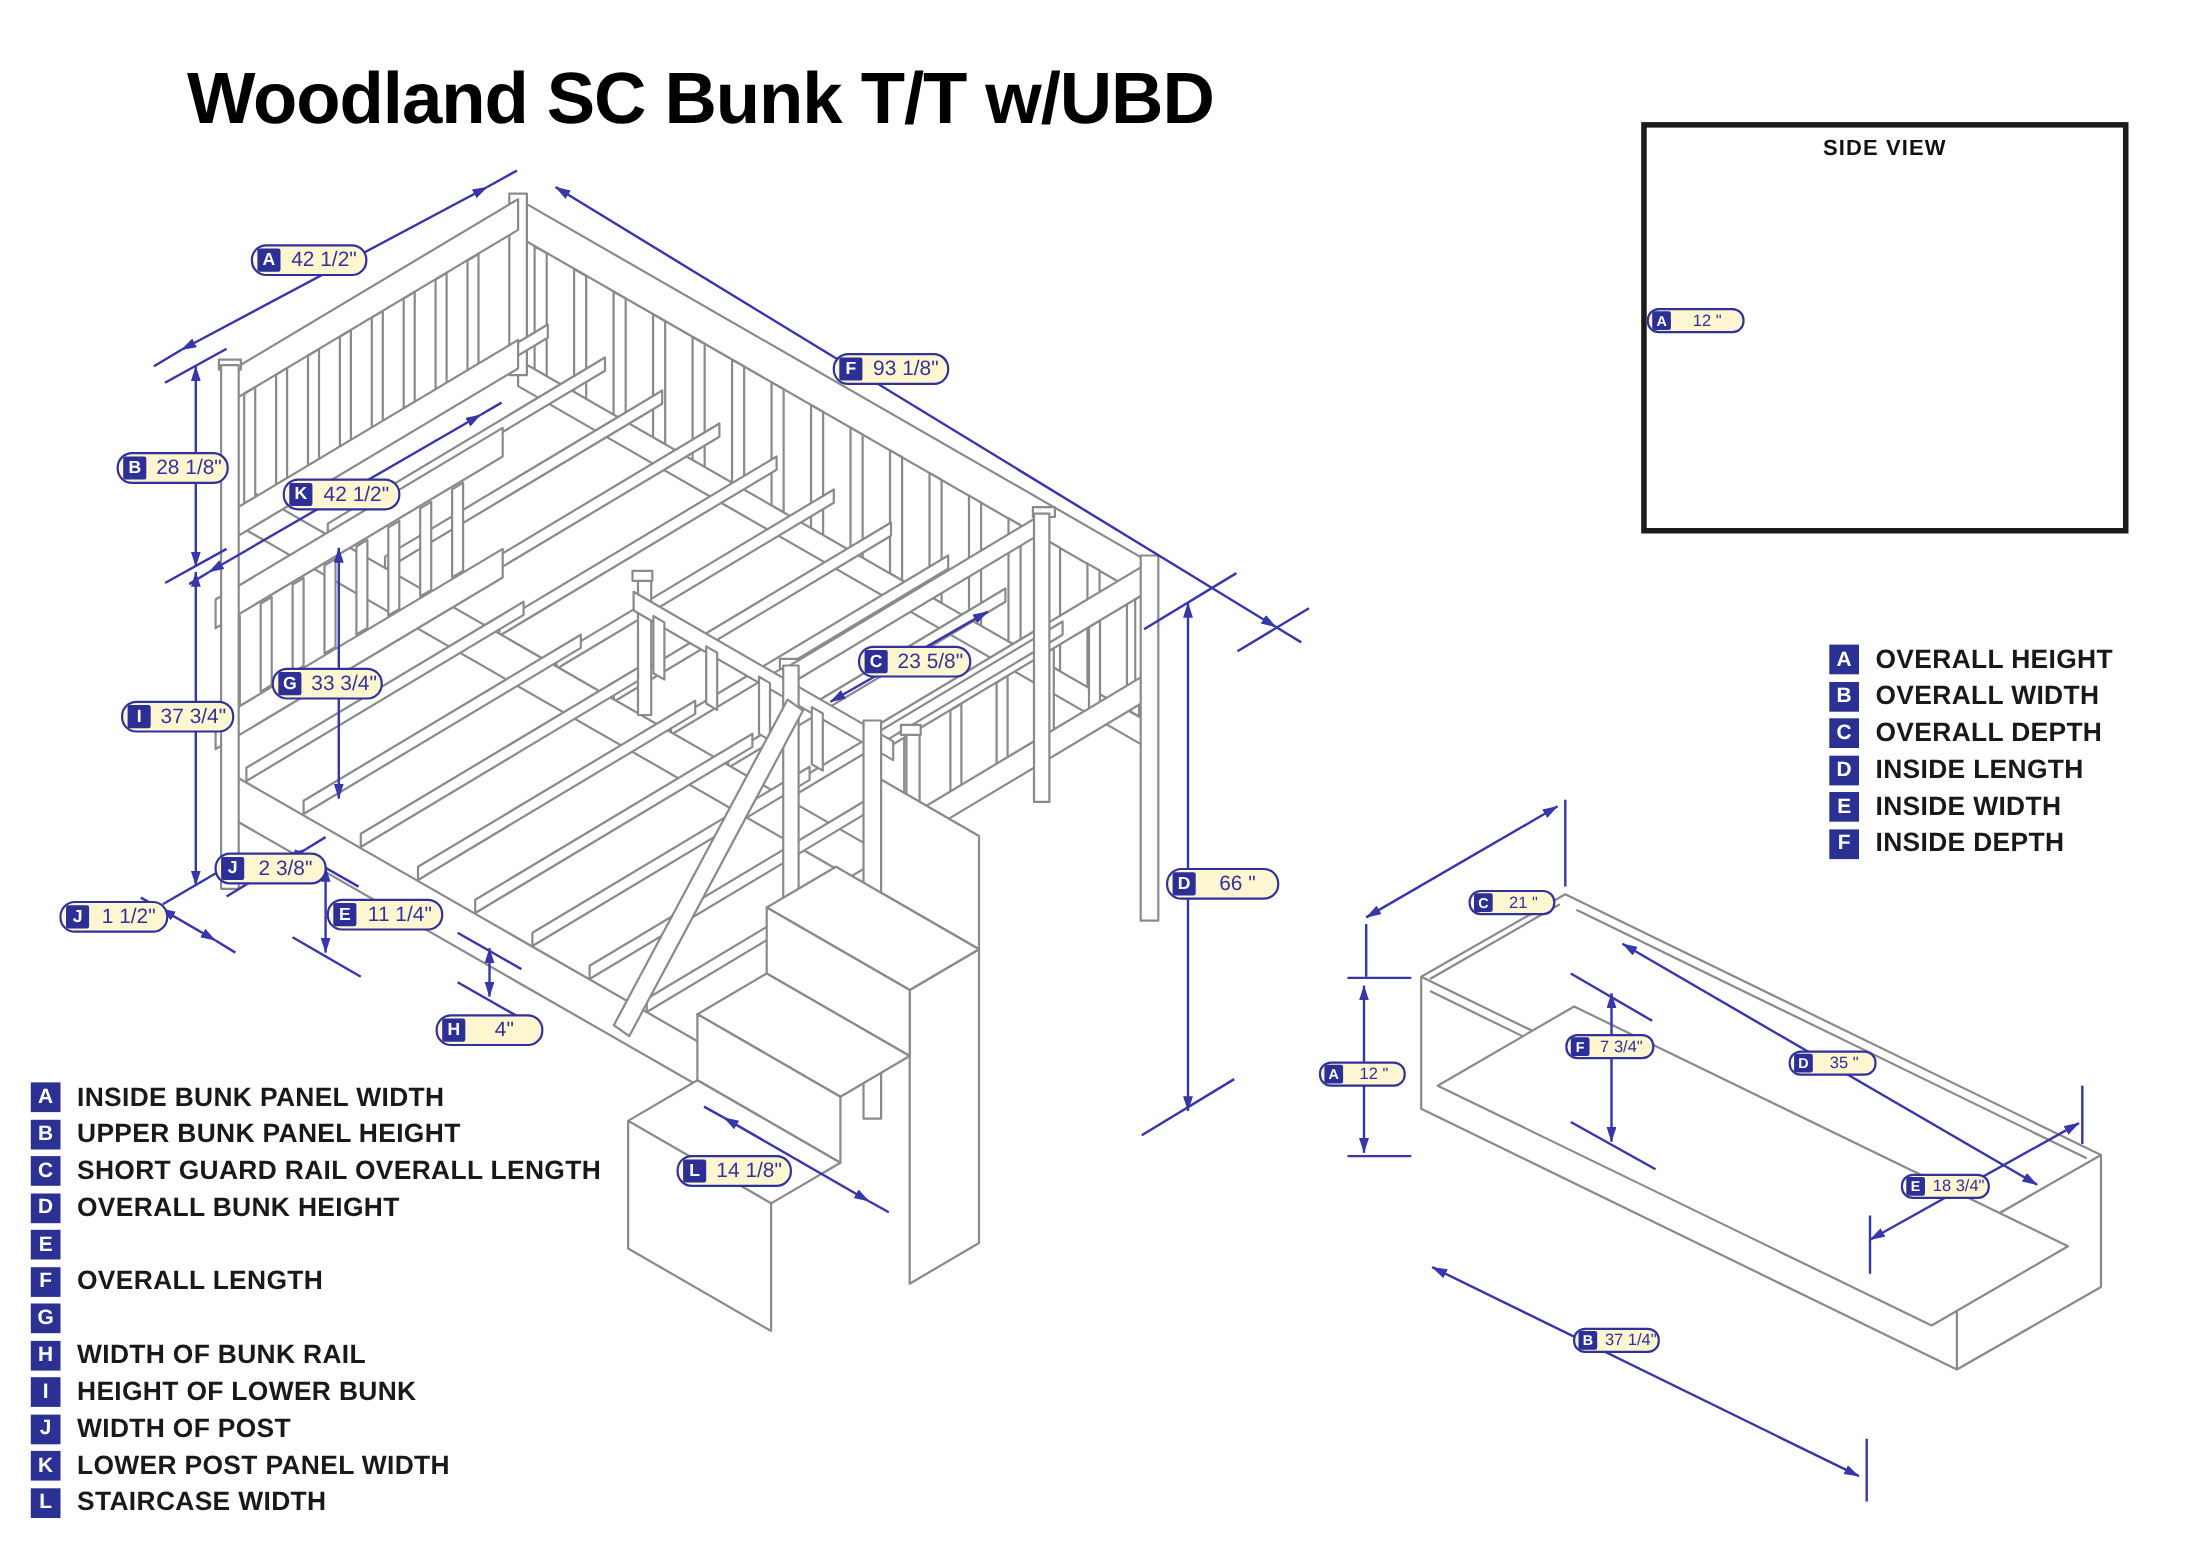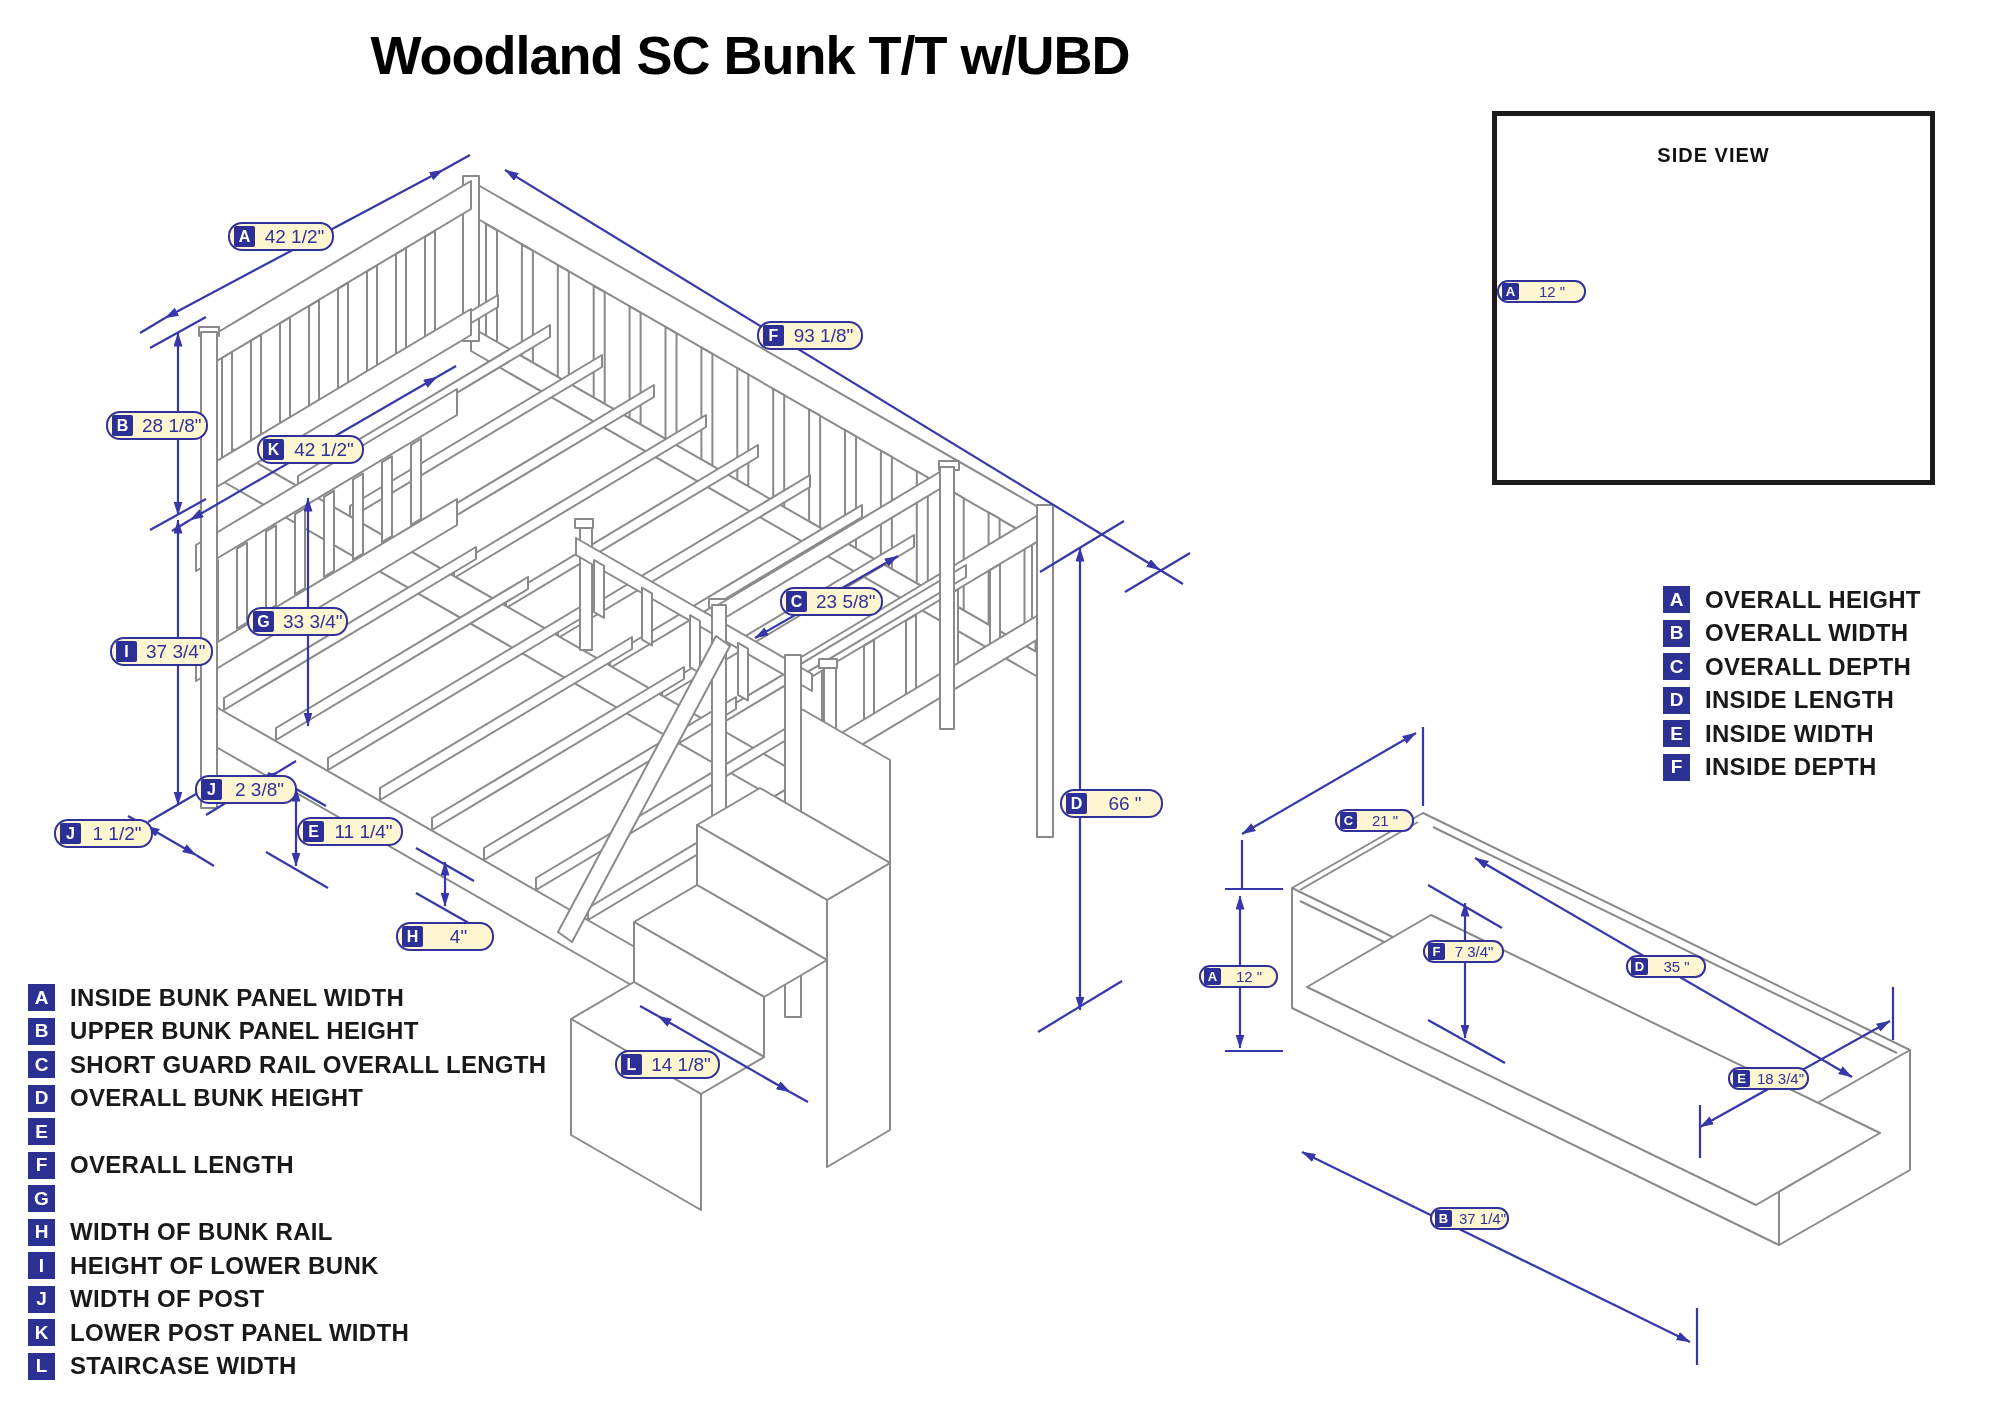--- a/index.html
+++ b/index.html
@@ -2,25 +2,25 @@
 <html><head>
 <meta charset="utf-8">
 <style>
   html,body{margin:0;padding:0;background:#ffffff;}
   #canvas{position:relative;width:2000px;height:1404px;background:#ffffff;overflow:hidden;
           font-family:"Liberation Sans", sans-serif;}
   #diagram{position:absolute;left:0;top:0;}
   .wood{fill:#ffffff;stroke:#8a8a8a;stroke-width:2;stroke-linejoin:round;}
   .wood2{fill:#ffffff;stroke:#777777;stroke-width:2.4;stroke-linejoin:round;}
   .dim{stroke:#3737a9;stroke-width:2.2;fill:none;}
-  .page-title{position:absolute;left:170px;top:24px;width:1160px;text-align:center;
-              font-size:54px;font-weight:bold;color:#000;letter-spacing:-1px;white-space:nowrap;}
+  .page-title{position:absolute;left:170px;top:51px;width:1160px;
+              font-size:66px;font-weight:bold;color:#000;letter-spacing:-1px;white-space:nowrap;}
   .sv-box{position:absolute;left:1492px;top:111px;width:443px;height:374px;border:5px solid #1b1b1b;
           box-sizing:border-box;background:#fff;}
-  .sv-title{position:absolute;left:1492px;top:144px;width:443px;text-align:center;
+  .sv-title{position:absolute;left:1492px;top:124px;width:443px;text-align:center;
             font-size:20px;font-weight:bold;color:#111;letter-spacing:1px;}
   .pill{position:absolute;box-sizing:border-box;height:29px;background:#fdf6d0;border:2.5px solid #31319b;
         border-radius:14px;display:flex;align-items:center;padding:2px 7px 2px 4px;gap:9px;z-index:5;}
   .pill .badge{min-width:21px;height:21px;background:#2b2f96;color:#fff;font-weight:bold;font-size:16px;
         display:flex;align-items:center;justify-content:center;border-radius:2px;line-height:1;}
   .pill .val{flex:1;text-align:center;font-size:19px;color:#31319b;white-space:nowrap;line-height:1;}
   .pill.small{height:23px;border-width:2px;border-radius:11px;padding:1px 6px 1px 3px;gap:7px;}
   .pill.small .badge{min-width:17px;height:17px;font-size:13px;}
   .pill.small .val{font-size:15px;}
   .legend{position:absolute;display:flex;flex-direction:column;z-index:4;}

